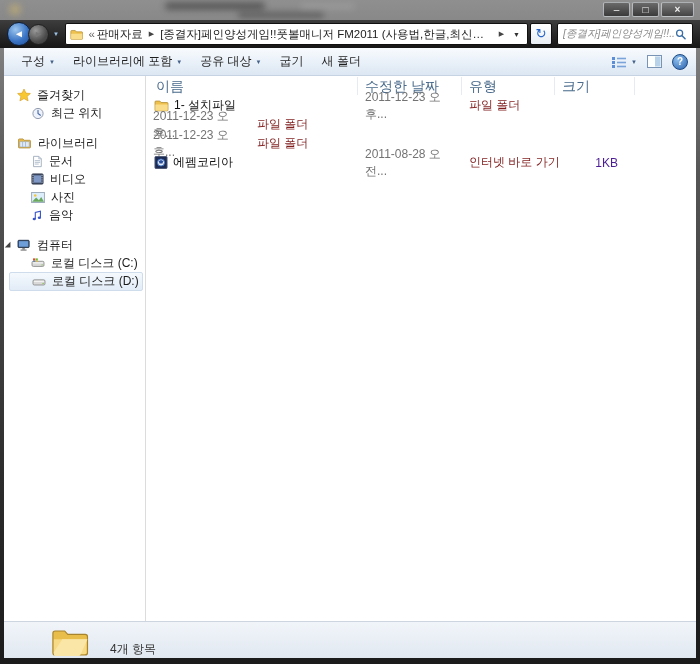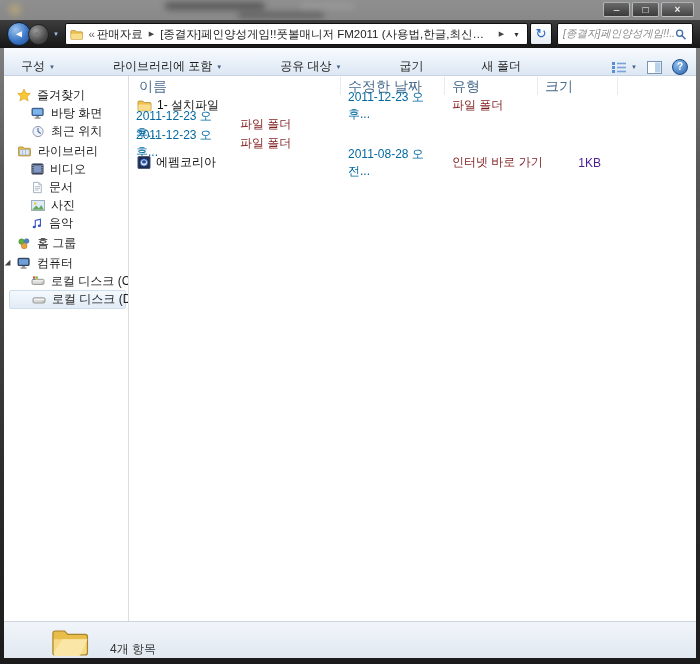--- a/index.html
+++ b/index.html
@@ -40,38 +40,38 @@
                  line-height:20px; text-align:center; flex:0 0 auto; }
   .search-box { width:136px; height:22px; margin-left:5px; background:#fff; border:1px solid #101010;
                 border-radius:2px; display:flex; align-items:center; padding:0 5px; flex:0 0 auto; }
   .search-box input { border:0; outline:0; width:100%; font-style:italic; color:#8a8a8a;
                       font-size:10.5px; font-family:inherit; background:transparent; }
 
   
   .client { position:absolute; left:4px; right:4px; top:48px; bottom:6px; background:#fff;
             display:flex; flex-direction:column; }
 
-  .toolbar { height:28px; flex:0 0 auto; display:flex; align-items:flex-end;
+  .toolbar { height:28px; flex:0 0 auto; display:flex; align-items:center;
              background:linear-gradient(180deg,#f8fbfe,#eaf1f9 50%,#dce7f3);
-             border-bottom:1px solid #c5d3e2; padding:0 8px;gap:40px; }
+             border-bottom:1px solid #c5d3e2; padding:0 8px; }
   .tb-btn { font-size:12px; color:#1e1e1e; padding:0 9px; display:flex; align-items:center; gap:4px; }
   .tb-btn .dd { color:#44618a; font-size:6px; }
   .tb-right { margin-left:auto; display:flex; align-items:center; gap:10px; }
   .views-btn { display:flex; align-items:center; gap:4px; }
   .views-btn .dd { color:#44618a; font-size:6px; }
   .help-btn { width:16px; height:16px; border-radius:50%;
               background:radial-gradient(circle at 35% 30%,#8fc0ef,#2b63ad); border:1px solid #1d4a85;
               color:#fff; font-size:10px; font-weight:bold; line-height:14px; text-align:center; }
   .preview-btn svg, .views-btn svg { display:block; }
 
   .content { flex:1 1 auto; display:flex; min-height:0; }
 
   
-  .sidebar { width:125px; flex:0 0 auto; border-right:1px solid #dcdcdc; padding-top:8px; overflow:hidden; }
-  .section { margin-top:2px; }
+  .sidebar { width:142px; flex:0 0 auto; border-right:1px solid #dcdcdc; padding-top:8px; overflow:hidden; }
+  .section { margin-top:12px; }
   .section:first-child { margin-top:2px; }
   .s-item { height:18px; display:flex; align-items:center; gap:6px; padding-left:13px;
             font-size:12px; color:#1c1c1c; white-space:nowrap; position:relative; }
   .s-item.child { padding-left:27px; }
   .s-item.selected { background:linear-gradient(#f4f9fd,#e2ecf7); border:1px solid #cfdcec;
                      border-radius:2px; margin:0 2px 0 5px; padding-left:22px; height:19px; }
   .expander { position:absolute; left:3px; top:6px; width:0; height:0;
               border-left:4px solid #444; border-top:4px solid transparent; border-bottom:4px solid transparent;
               transform:rotate(45deg); }
   .s-item svg, .row-name svg { flex:0 0 auto; }
@@ -81,21 +81,21 @@
   .hdr-row { display:flex; height:20px; align-items:center; font-size:14px; color:#4a6b8c; }
   .hdr-cell { height:18px; line-height:18px; border-right:1px solid #e6ebf1; }
   .c-name { width:212px; padding-left:10px; }
   .c-date { width:104px; padding-left:7px; }
   .c-type { width:93px;  padding-left:7px; }
   .c-size { width:80px;  padding-left:7px; }
   .f-row { display:flex; height:19px; align-items:center; font-size:12px; }
   .f-row:first-of-type { margin-top:3px; }
   .row-name { width:212px; padding-left:8px; display:flex; align-items:center; gap:5px;
               color:#111; white-space:nowrap; overflow:hidden; }
-  .row-date { width:104px; padding-left:7px; color:#0369a1; }
+  .row-date { width:104px; padding-left:7px; color:#737373; }
   .row-type { width:93px;  padding-left:7px; color:#7f1d1d; white-space:nowrap; }
   .row-size { width:80px;  padding-right:17px; color:#4c1d95; text-align:right; }
 
   
   .statusbar { height:37px; flex:0 0 auto; border-top:1px solid #ccd5e0;
                background:linear-gradient(#f1f5fa,#e1e8f0); display:flex; align-items:flex-end; }
   .statusbar .big-folder { margin-left:47px; }
   .status-text { margin-left:21px; font-size:12px; color:#333; }
 </style>
 </head>
@@ -194,100 +194,81 @@
       <div class="sidebar">
 
         <div class="section">
           <div class="s-item">
             <svg width="14" height="14" viewBox="0 0 14 14">
               <polygon points="7,1 8.9,5.1 13.4,5.5 10.1,8.5 11.1,12.9 7,10.6 2.9,12.9 3.9,8.5 0.6,5.5 5.1,5.1" fill="#f8c832" stroke="#d89b1e" stroke-width=".6"></polygon>
             </svg>
             <span>즐겨찾기</span>
           </div>
           <div class="s-item child">
-            <svg width="14" height="12" viewBox="0 0 16 14">
-              <rect x="1" y="1.5" width="13" height="8.5" rx="1" fill="#3c6db4" stroke="#24466f"></rect>
-              <rect x="2" y="2.5" width="11" height="6.5" fill="#7fb2e8"></rect>
-              <rect x="6" y="10.5" width="3" height="1.8" fill="#8a8a8a"></rect>
-              <rect x="4" y="12.3" width="7" height="1.2" fill="#6a6a6a"></rect>
-            </svg>
-            <span>바탕 화면</span>
-          </div>
-          <div class="s-item child">
             <svg width="14" height="13" viewBox="0 0 14 14">
               <circle cx="7" cy="7" r="5.5" fill="#eef2fa" stroke="#8a93a8"></circle>
               <path d="M7 3.5 V7 l2.6 1.8" fill="none" stroke="#4668a8" stroke-width="1.2" stroke-linecap="round"></path>
             </svg>
             <span>최근 위치</span>
           </div>
         </div>
 
         <div class="section">
           <div class="s-item">
             <svg width="15" height="12" viewBox="0 0 16 14">
               <path d="M1 3.2 q0-1 1-1 h4.2 l1.4 1.6 H14 q1 0 1 1 v7 q0 1-1 1 H2 q-1 0-1-1z" fill="#e5b84a" stroke="#a8822a" stroke-width=".8"></path>
               <rect x="2.6" y="5.6" width="10.8" height="6" fill="#dfeaf6" stroke="#8fa8c4" stroke-width=".6"></rect>
               <line x1="5.8" y1="5.8" x2="5.8" y2="11.4" stroke="#8fa8c4" stroke-width=".8"></line>
               <line x1="9.2" y1="5.8" x2="9.2" y2="11.4" stroke="#8fa8c4" stroke-width=".8"></line>
             </svg>
             <span>라이브러리</span>
+          </div>
+          <div class="s-item child">
+            <svg width="12" height="13" viewBox="0 0 14 14">
+              <path d="M3 1 h6 l3 3 v9 H3z" fill="#fff" stroke="#9aa7b8"></path>
+              <path d="M9 1 l3 3 h-3z" fill="#dfe6ee" stroke="#9aa7b8" stroke-width=".6"></path>
+              <line x1="4.5" y1="6" x2="10.5" y2="6" stroke="#a9b6c6"></line>
+              <line x1="4.5" y1="8" x2="10.5" y2="8" stroke="#a9b6c6"></line>
+              <line x1="4.5" y1="10" x2="9" y2="10" stroke="#a9b6c6"></line>
+            </svg>
+            <span>문서</span>
           </div>
           <div class="s-item child">
             <svg width="13" height="12" viewBox="0 0 14 13">
               <rect x="1" y="1" width="12" height="11" rx="1" fill="#44506a" stroke="#2a3246"></rect>
               <rect x="3.2" y="2.6" width="7.6" height="7.8" fill="#7f97c4"></rect>
               <rect x="1.6" y="2" width="1" height="1.4" fill="#c9d2e2"></rect>
                 <rect x="1.6" y="4.4" width="1" height="1.4" fill="#c9d2e2"></rect>
               <rect x="1.6" y="6.8" width="1" height="1.4" fill="#c9d2e2"></rect>
                 <rect x="1.6" y="9.2" width="1" height="1.4" fill="#c9d2e2"></rect>
               <rect x="11.4" y="2" width="1" height="1.4" fill="#c9d2e2"></rect>
                 <rect x="11.4" y="4.4" width="1" height="1.4" fill="#c9d2e2"></rect>
               <rect x="11.4" y="6.8" width="1" height="1.4" fill="#c9d2e2"></rect>
                 <rect x="11.4" y="9.2" width="1" height="1.4" fill="#c9d2e2"></rect>
             </svg>
             <span>비디오</span>
           </div>
           <div class="s-item child">
-            <svg width="12" height="13" viewBox="0 0 14 14">
-              <path d="M3 1 h6 l3 3 v9 H3z" fill="#fff" stroke="#9aa7b8"></path>
-              <path d="M9 1 l3 3 h-3z" fill="#dfe6ee" stroke="#9aa7b8" stroke-width=".6"></path>
-              <line x1="4.5" y1="6" x2="10.5" y2="6" stroke="#a9b6c6"></line>
-              <line x1="4.5" y1="8" x2="10.5" y2="8" stroke="#a9b6c6"></line>
-              <line x1="4.5" y1="10" x2="9" y2="10" stroke="#a9b6c6"></line>
-            </svg>
-            <span>문서</span>
-          </div>
-          <div class="s-item child">
             <svg width="14" height="11" viewBox="0 0 15 12">
               <rect x="0.5" y="0.5" width="14" height="11" fill="#dceefc" stroke="#9aa7b8"></rect>
               <circle cx="4.5" cy="3.8" r="1.4" fill="#f5c63e"></circle>
               <path d="M1 10.5 L5.5 6 l3 3 2.5-3.5 3 5z" fill="#6aa85e"></path>
             </svg>
             <span>사진</span>
           </div>
           <div class="s-item child">
             <svg width="12" height="13" viewBox="0 0 14 14">
               <path d="M5 11 V3.5 l6-1.5 V9.5" fill="none" stroke="#3a55c8" stroke-width="1.3"></path>
               <ellipse cx="3.8" cy="11" rx="1.9" ry="1.5" fill="#3a55c8"></ellipse>
               <ellipse cx="9.8" cy="9.6" rx="1.9" ry="1.5" fill="#3a55c8"></ellipse>
             </svg>
             <span>음악</span>
           </div>
         </div>
 
-        <div class="section">
-          <div class="s-item">
-            <svg width="14" height="13" viewBox="0 0 14 14">
-              <circle cx="4.4" cy="5" r="3" fill="#61b144" stroke="#3e7a2c" stroke-width=".5"></circle>
-              <circle cx="9.8" cy="4.4" r="2.6" fill="#4a82cc" stroke="#2d5590" stroke-width=".5"></circle>
-              <circle cx="7.2" cy="9.6" r="3.1" fill="#e8a33c" stroke="#a8701f" stroke-width=".5"></circle>
-            </svg>
-            <span>홈 그룹</span>
-          </div>
-        </div>
 
         <div class="section">
           <div class="s-item">
             <span class="expander"></span>
             <svg width="14" height="12" viewBox="0 0 16 14">
               <rect x="1" y="1.5" width="13" height="8.5" rx="1" fill="#33496e" stroke="#1e2c44"></rect>
               <rect x="2" y="2.5" width="11" height="6.5" fill="#6f9fd8"></rect>
               <rect x="6" y="10.5" width="3" height="1.8" fill="#8a8a8a"></rect>
               <rect x="4" y="12.3" width="7" height="1.2" fill="#6a6a6a"></rect>
             </svg>

